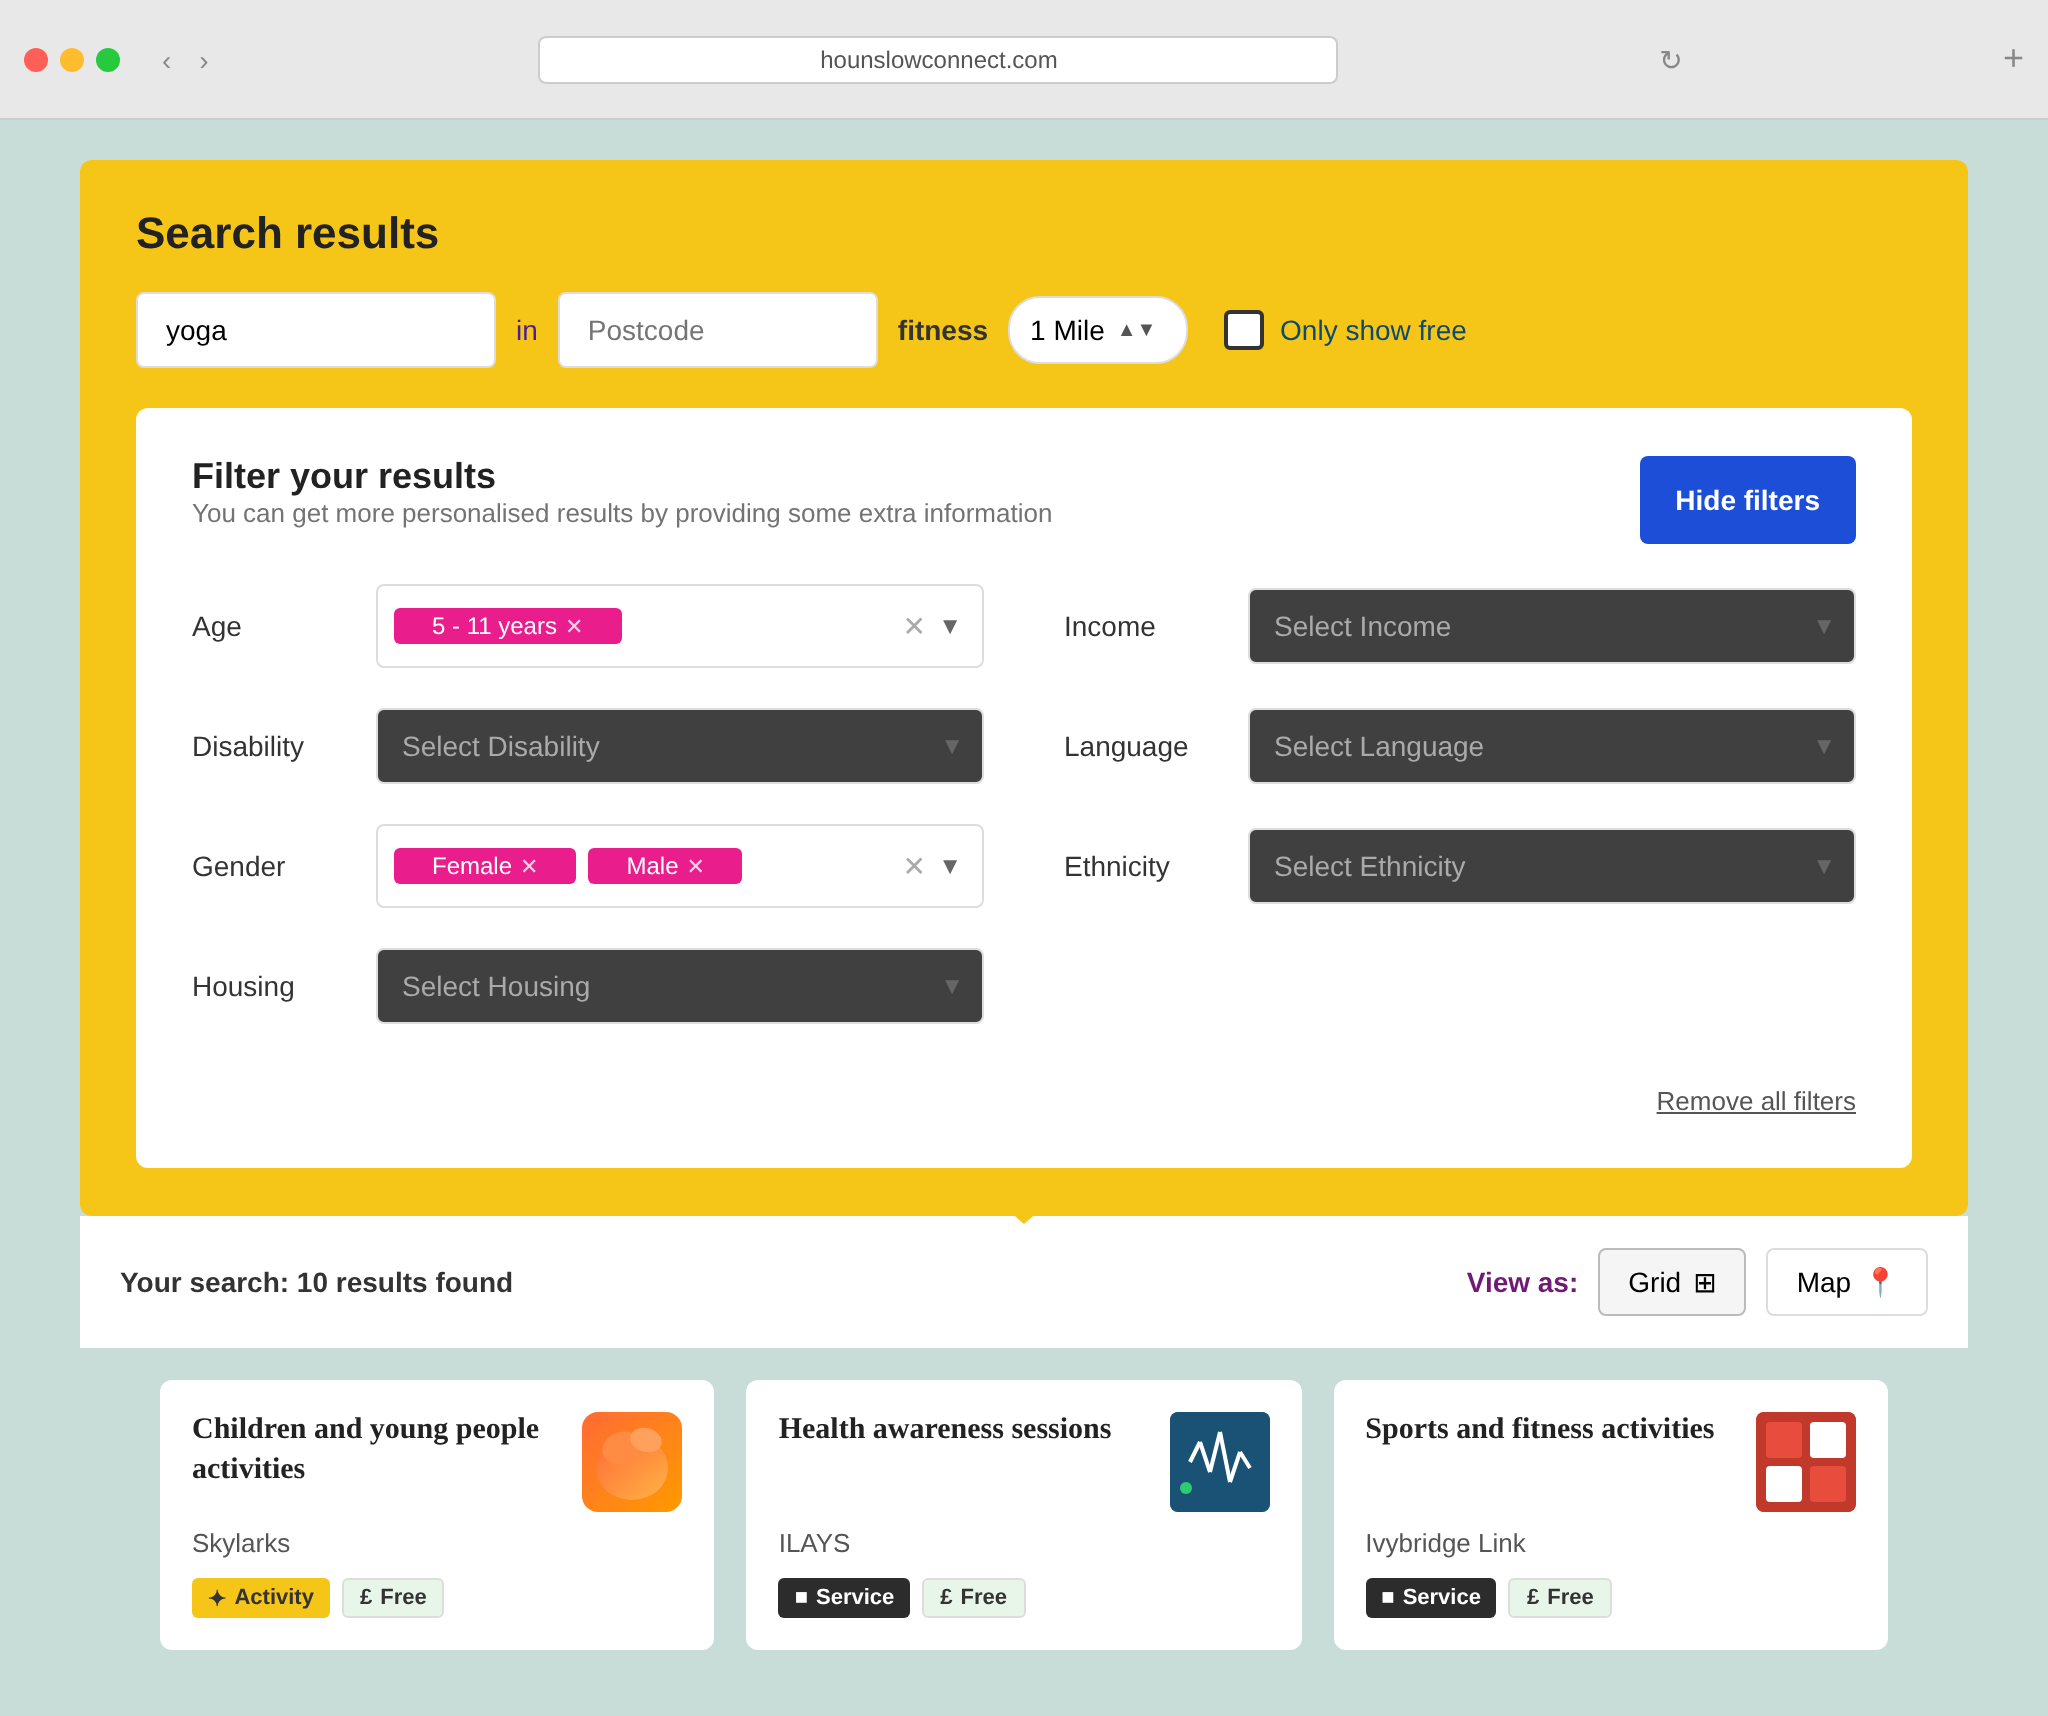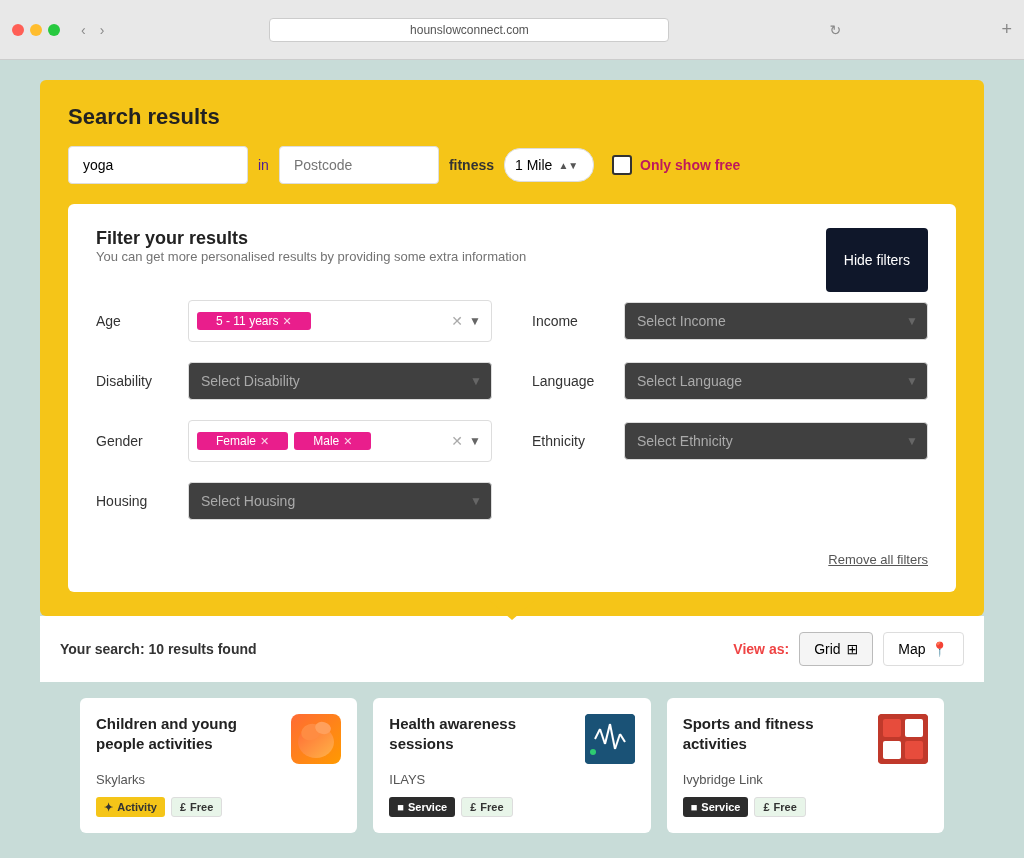--- a/index.html
+++ b/index.html
@@ -135,22 +135,22 @@
     }
     .checkbox-box {
       width: 20px; height: 20px;
       border: 2px solid #333;
       border-radius: 3px;
       background: white;
       cursor: pointer;
     }
     .free-label {
       font-size: 14px;
-      font-weight: 700;
-      color: #be185d;
+      font-weight: 400;
+      color: #0c4a6e;
       text-align: center;
     }
 
     
     .filter-panel {
       background: white;
       border-radius: 6px;
       padding: 24px 28px;
       position: relative;
     }
@@ -164,27 +164,27 @@
       font-size: 18px;
       font-weight: 700;
       color: #222;
     }
     .filter-subtitle {
       font-size: 13px;
       color: #737373;
       margin-bottom: 20px;
     }
     .hide-filters-btn {
-      background: #0f172a;
+      background: #1d4ed8;
       color: white;
       border: none;
       border-radius: 4px;
-      padding: 24px 18px;
-      font-size: 14px;
-      font-weight: 400;
+      padding: 14px 18px;
+      font-size: 14px;
+      font-weight: 700;
       cursor: pointer;
     }
 
     
     .filter-grid {
       display: grid;
       grid-template-columns: 1fr 1fr;
       gap: 20px 40px;
     }
     .filter-field {
@@ -312,21 +312,21 @@
       color: #333;
     }
     .results-count strong { font-weight: 700; }
     .view-as {
       display: flex;
       align-items: center;
       gap: 10px;
     }
     .view-as-label {
       font-size: 14px;
-      color: #ef4444;
+      color: #701a75;
       font-weight: 600;
     }
     .view-btn {
       border: 1px solid #ddd;
       border-radius: 4px;
       padding: 8px 14px;
       font-size: 14px;
       cursor: pointer;
       display: flex;
       align-items: center;
@@ -360,20 +360,21 @@
       align-items: flex-start;
       margin-bottom: 8px;
     }
     .card-title {
       font-size: 15px;
       font-weight: 700;
       color: #222;
       line-height: 1.3;
       flex: 1;
       padding-right: 10px;
+      font-family: Liberation Serif, serif;
     }
     .card-logo {
       width: 50px;
       height: 50px;
       border-radius: 4px;
       display: flex;
       align-items: center;
       justify-content: center;
       font-size: 10px;
       font-weight: 700;

